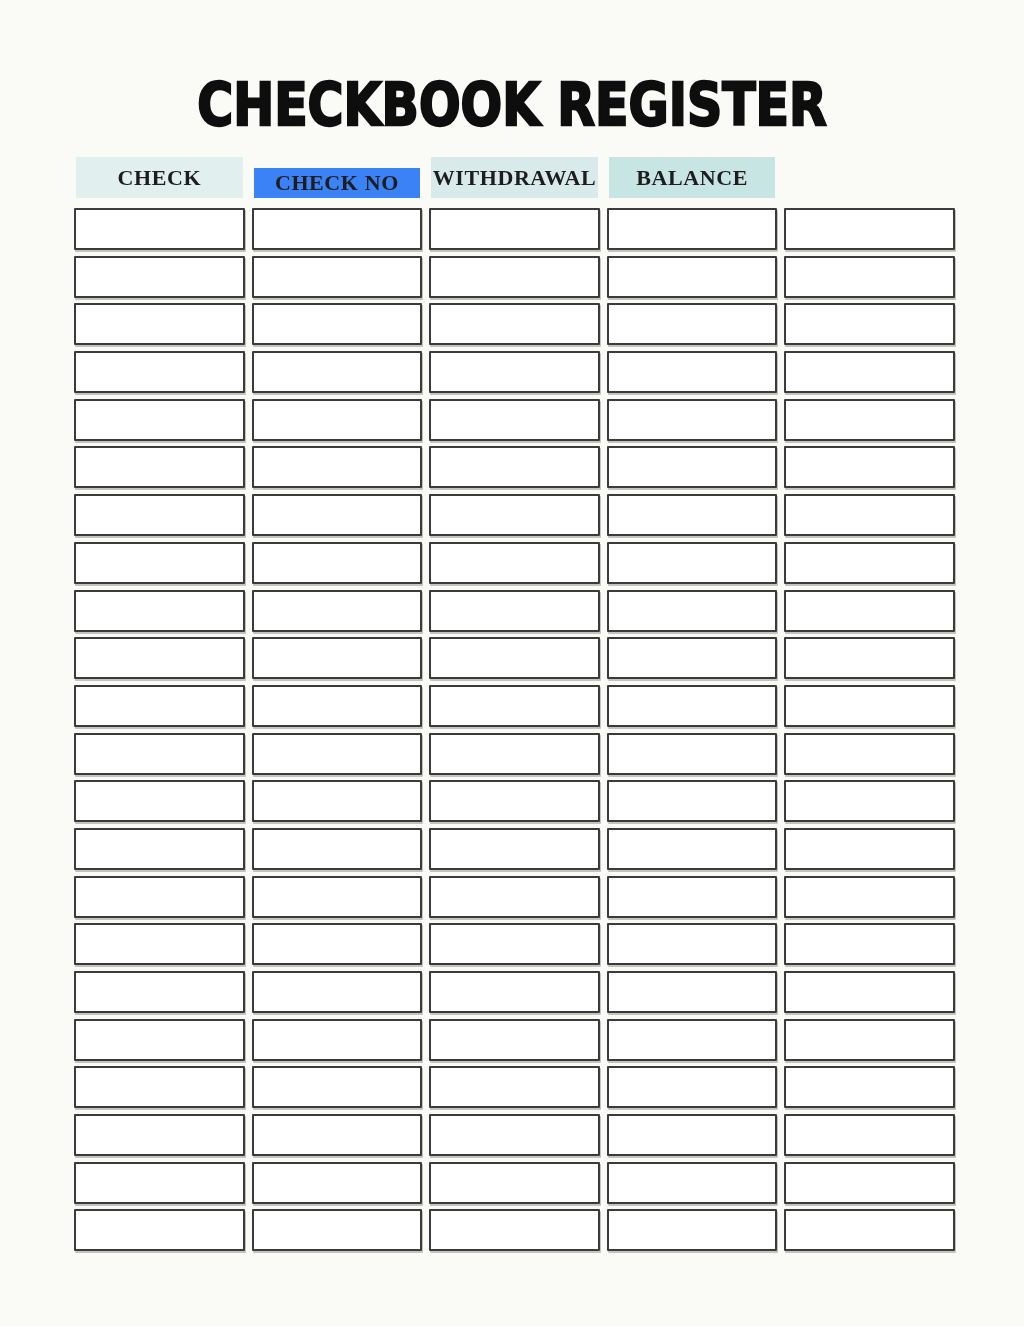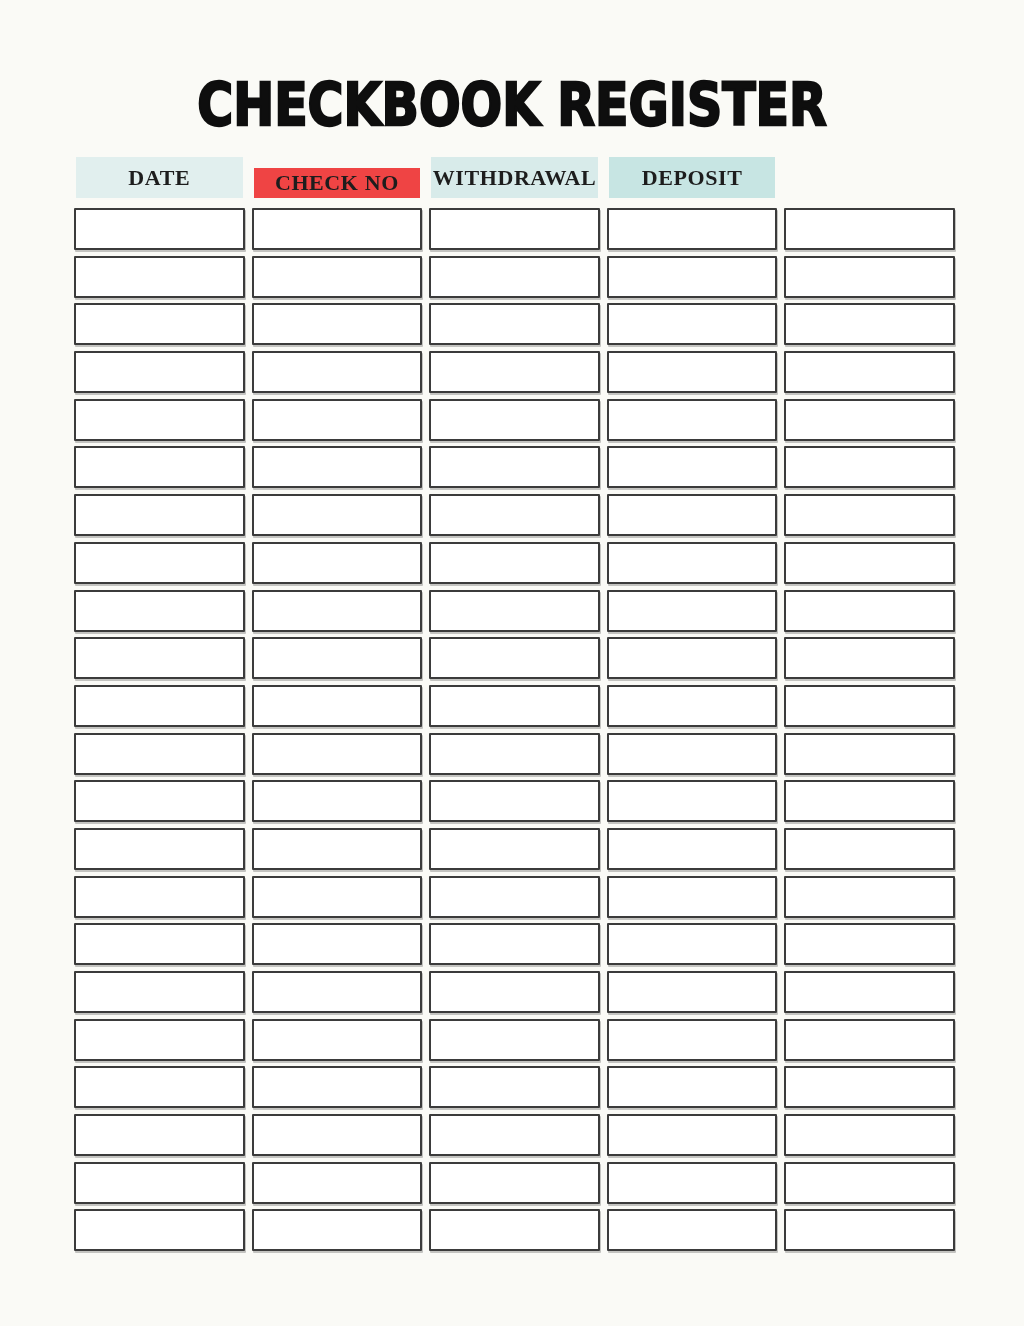--- a/index.html
+++ b/index.html
@@ -72,24 +72,24 @@
   }
 </style>
 </head>
 <body style="background: rgb(250, 250, 246);">
 
 <main class="page">
   <h1 class="title" style="color: rgb(14, 14, 14);">CHECKBOOK REGISTER</h1>
 
   <section class="table">
     <div class="header-row">
-        <div class="header-cell" style="background: rgb(225, 239, 238); color: rgb(29, 29, 29);">DATE</div>
-        <div class="header-cell" style="background: #ef4444; color: rgb(29, 29, 29); margin-top: 11px;">CHECK NO</div>
+        <div class="header-cell" style="background: rgb(225, 239, 238); color: rgb(29, 29, 29);">CHECK</div>
+        <div class="header-cell" style="background: #3b82f6; color: rgb(29, 29, 29); margin-top: 11px;">CHECK NO</div>
         <div class="header-cell" style="background: rgb(216, 235, 234); color: rgb(29, 29, 29);">WITHDRAWAL</div>
-        <div class="header-cell" style="background: rgb(199, 229, 227); color: rgb(29, 29, 29);">DEPOSIT</div>
+        <div class="header-cell" style="background: rgb(199, 229, 227); color: rgb(29, 29, 29);">BALANCE</div>
       </div>
     <div class="grid">
         <div class="cell" style="background: rgb(255, 255, 255); border: 2px solid rgb(59, 59, 59); box-shadow: rgba(0, 0, 0, 0.22) 1px 2px 0px;"></div>
         <div class="cell" style="background: rgb(255, 255, 255); border: 2px solid rgb(59, 59, 59); box-shadow: rgba(0, 0, 0, 0.22) 1px 2px 0px;"></div>
         <div class="cell" style="background: rgb(255, 255, 255); border: 2px solid rgb(59, 59, 59); box-shadow: rgba(0, 0, 0, 0.22) 1px 2px 0px;"></div>
         <div class="cell" style="background: rgb(255, 255, 255); border: 2px solid rgb(59, 59, 59); box-shadow: rgba(0, 0, 0, 0.22) 1px 2px 0px;"></div>
         <div class="cell" style="background: rgb(255, 255, 255); border: 2px solid rgb(59, 59, 59); box-shadow: rgba(0, 0, 0, 0.22) 1px 2px 0px;"></div>
         <div class="cell" style="background: rgb(255, 255, 255); border: 2px solid rgb(59, 59, 59); box-shadow: rgba(0, 0, 0, 0.22) 1px 2px 0px;"></div>
         <div class="cell" style="background: rgb(255, 255, 255); border: 2px solid rgb(59, 59, 59); box-shadow: rgba(0, 0, 0, 0.22) 1px 2px 0px;"></div>
         <div class="cell" style="background: rgb(255, 255, 255); border: 2px solid rgb(59, 59, 59); box-shadow: rgba(0, 0, 0, 0.22) 1px 2px 0px;"></div>

